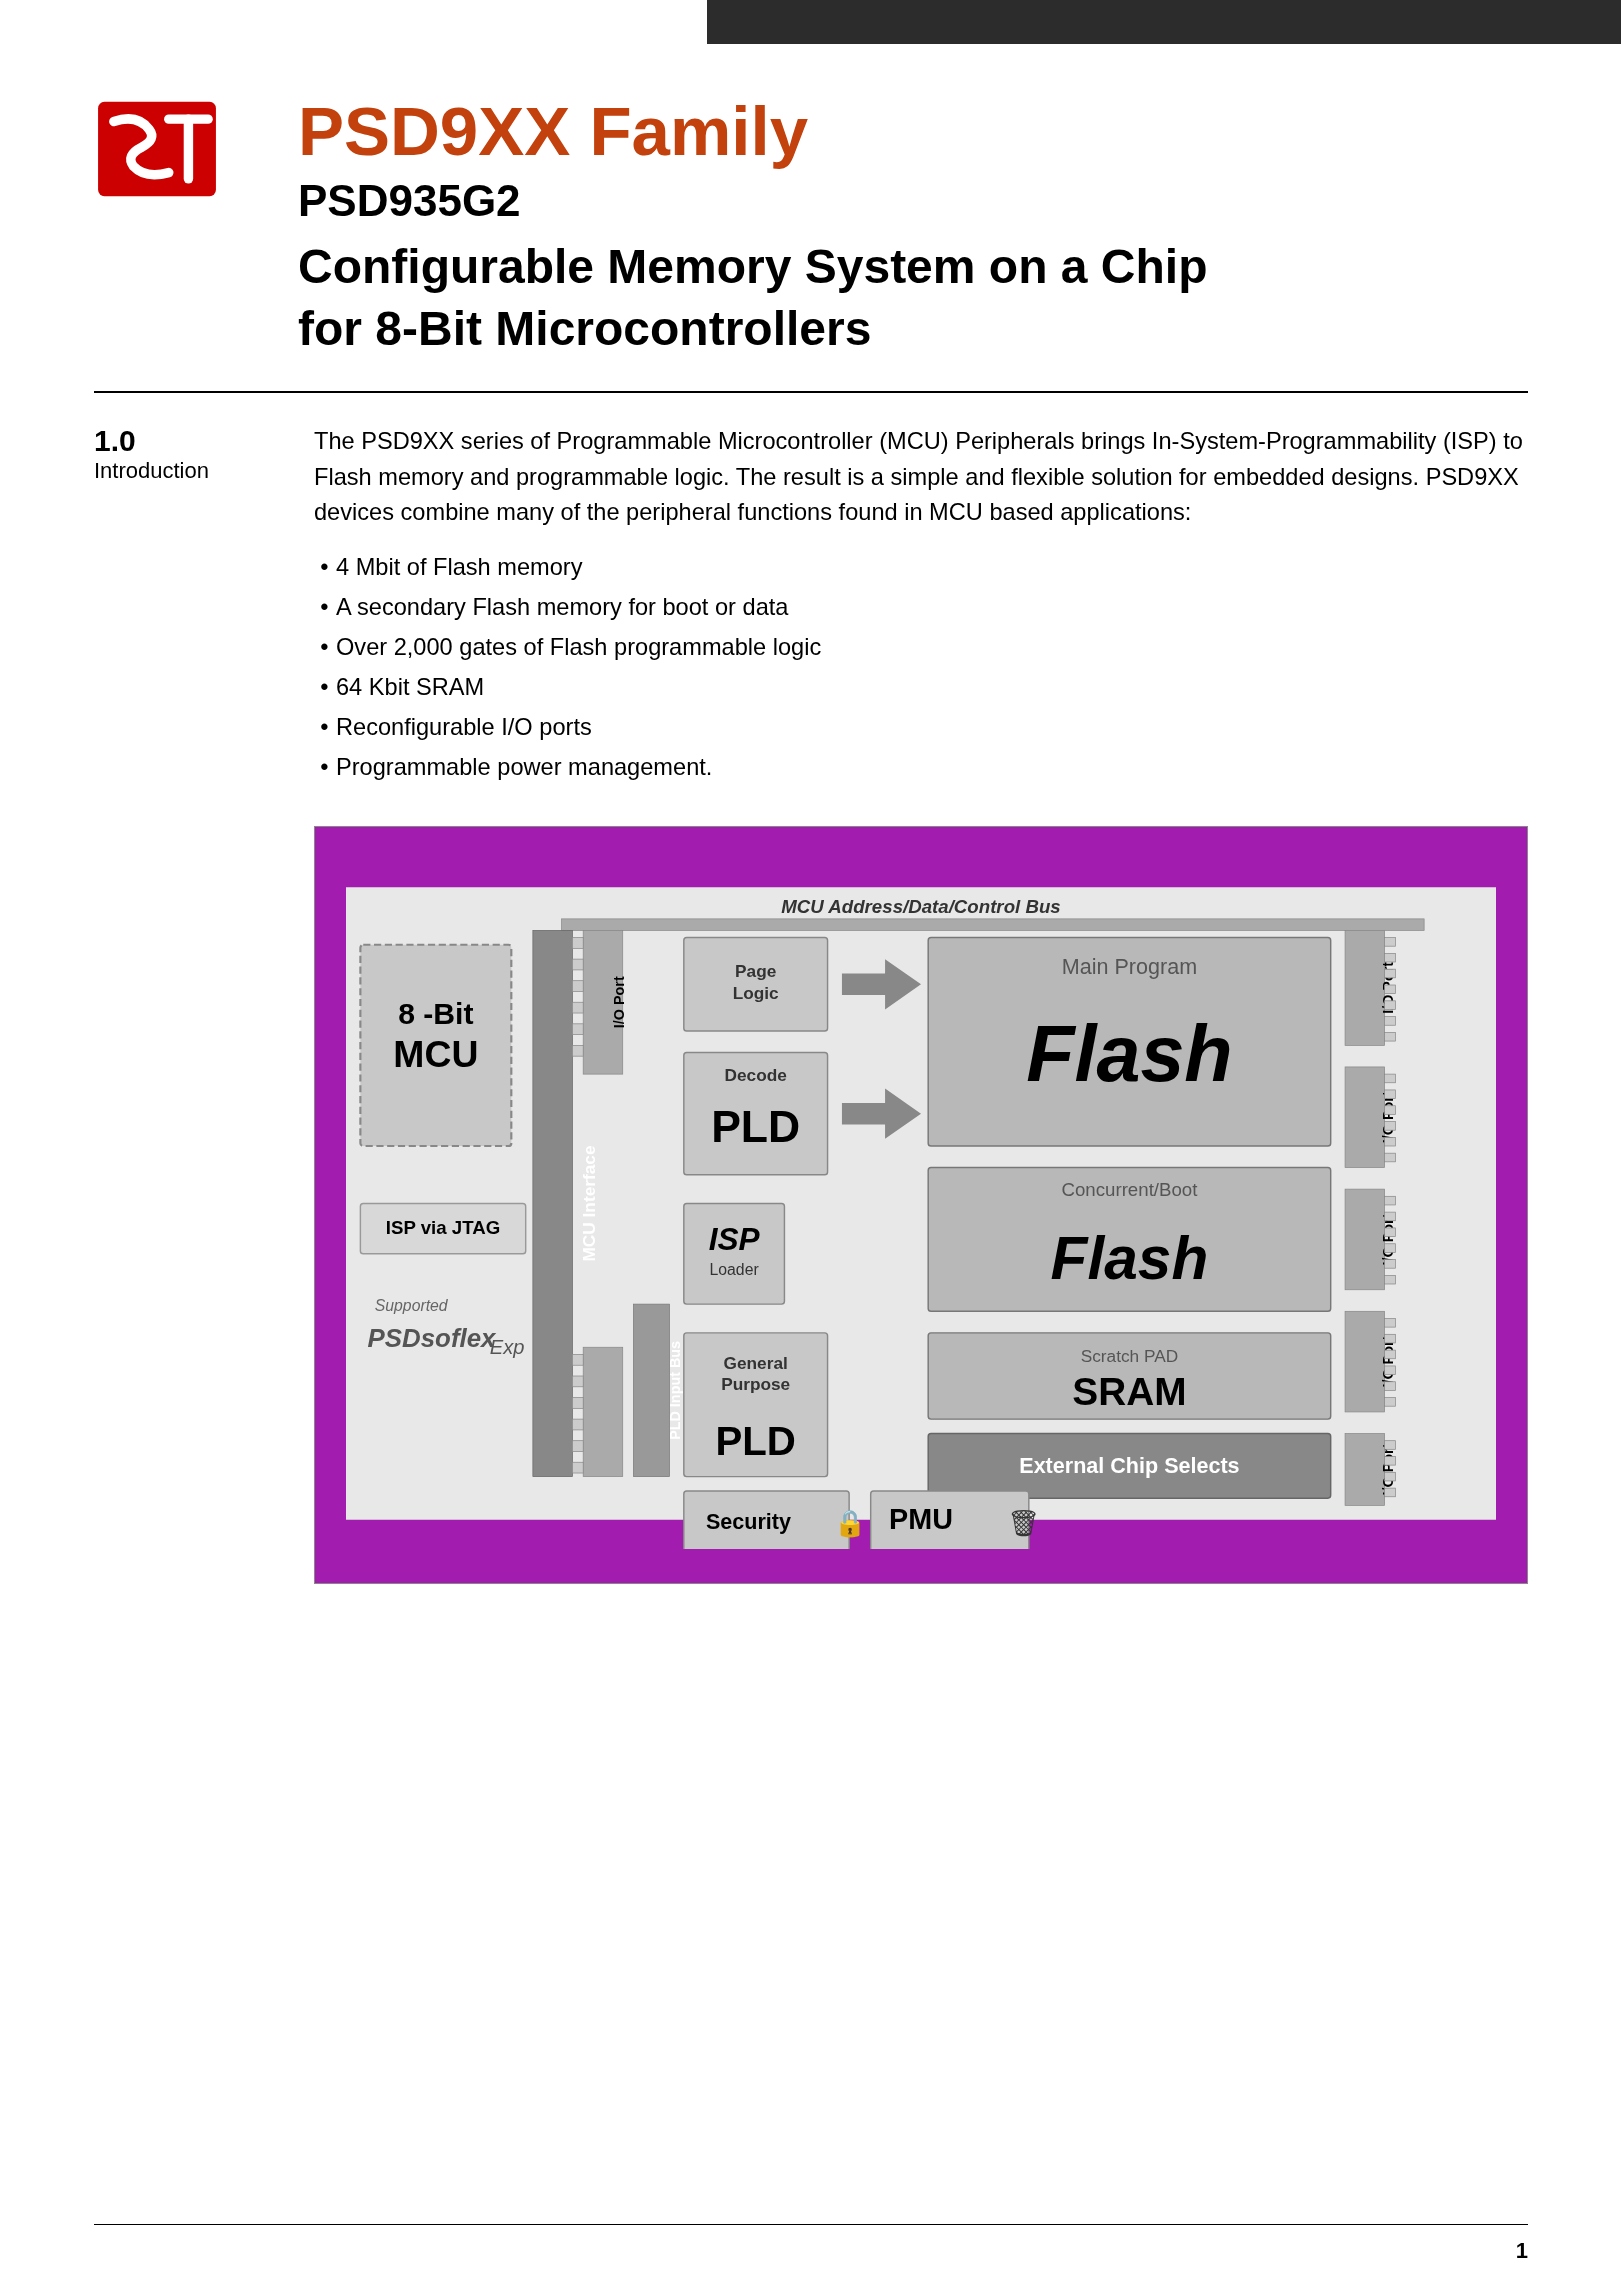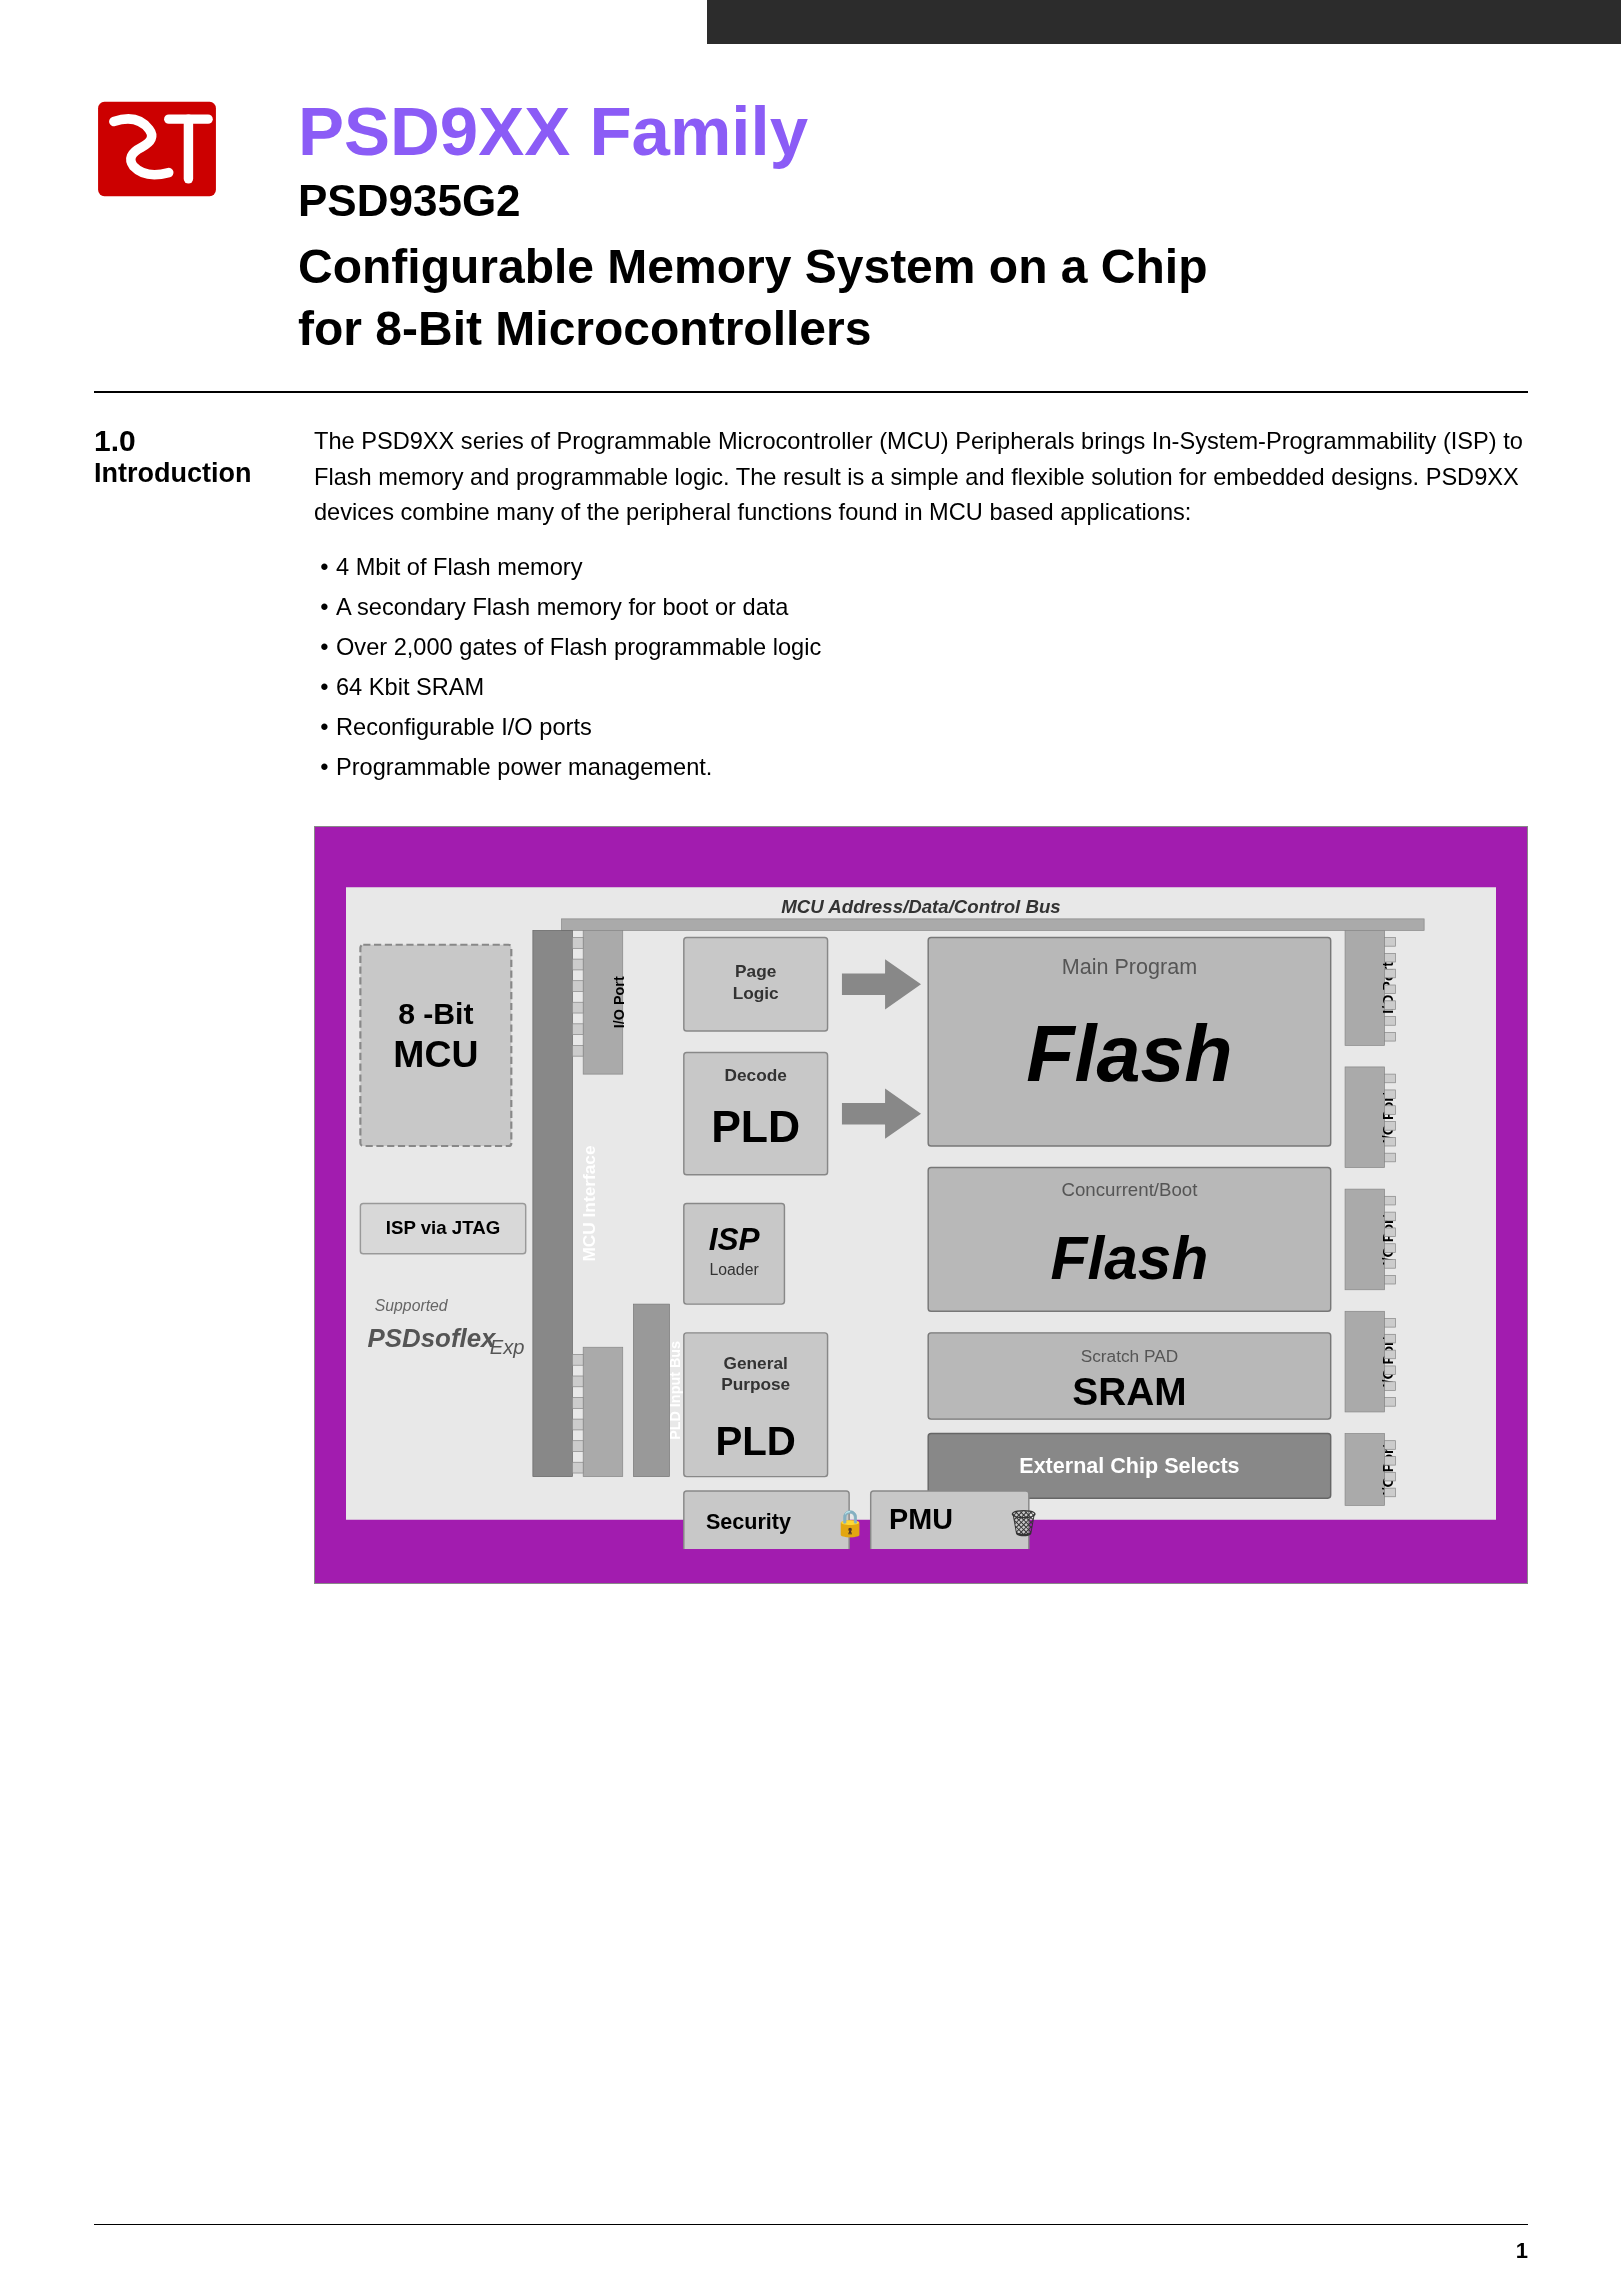--- a/index.html
+++ b/index.html
@@ -36,21 +36,21 @@
       height: 110px;
     }
 
     .title-text {
       flex: 1;
     }
 
     .main-title {
       font-size: 69px;
       font-weight: bold;
-      color: #8b5cf6;
+      color: #c2410c;
       line-height: 1.1;
       font-family: Arial, Helvetica, sans-serif;
     }
 
     .subtitle-model {
       font-size: 44px;
       font-weight: bold;
       color: #000000;
       margin-top: 6.3px;
       font-family: Arial, Helvetica, sans-serif;
@@ -84,22 +84,22 @@
       padding-right: 31px;
     }
 
     .section-number {
       font-size: 30px;
       font-weight: bold;
       font-family: Arial, Helvetica, sans-serif;
     }
 
     .section-title {
-      font-size: 27px;
-      font-weight: bold;
+      font-size: 22px;
+      font-weight: normal;
       font-family: Arial, Helvetica, sans-serif;
     }
 
     .section-content {
       flex: 1;
     }
 
     .intro-text {
       font-size: 23.6px;
       line-height: 1.5;

